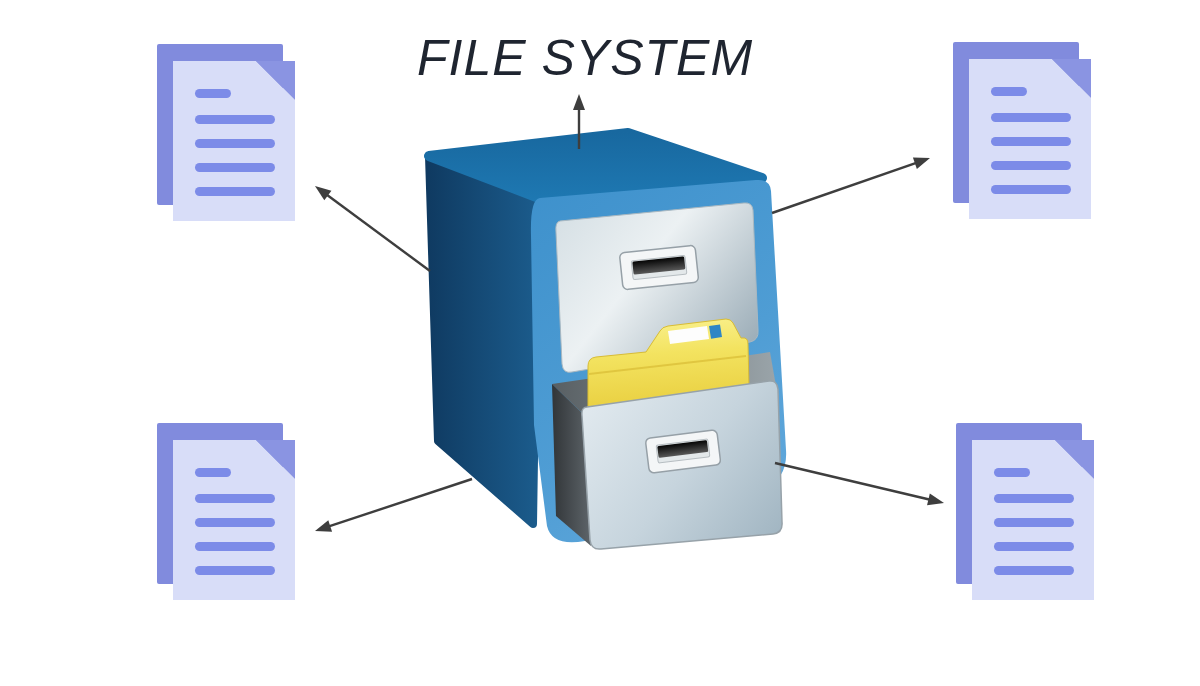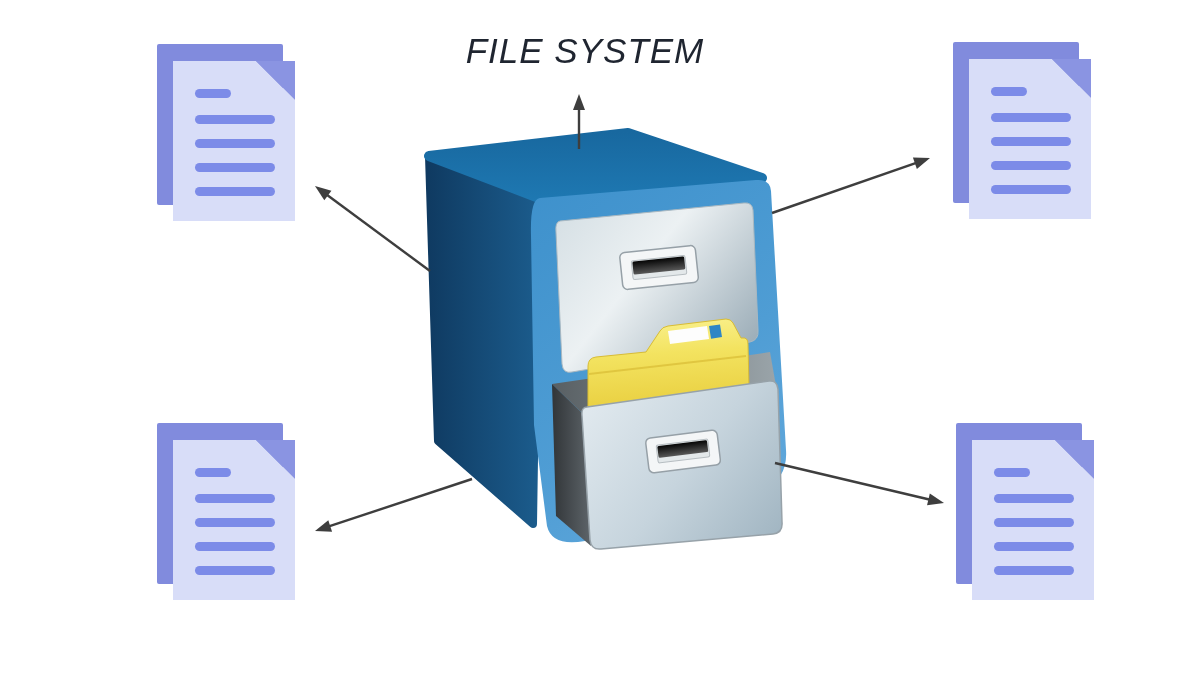--- a/index.html
+++ b/index.html
@@ -1,20 +1,20 @@
 <!DOCTYPE html>
 <html style="--background: #FFFFFF; --title_text: #1F2530; --arrow: #3E3E3E; --cabinet_front: #4A9BD3; --cabinet_side: #15466E; --cabinet_top: #1B6FA9; --drawer_panel: #C7D5DE; --folder_yellow: #F0DB52; --document_back: #818BDD; --document_front: #D8DDF8; --document_fold: #8A94E2; --document_lines: #7C8BE8;"><head>
 <meta charset="utf-8">
 <style>
   html,body{margin:0;padding:0;}
   body{width:1200px;height:686px;overflow:hidden;font-family:"Liberation Sans",sans-serif;}
   .stage{position:relative;width:1200px;height:686px;background:var(--background,#fff);overflow:hidden;}
   .title{
     position:absolute;left:585px;top:33px;transform:translateX(-50%);
-    font-style:italic;font-weight:400;font-size:35px;line-height:1;
+    font-style:italic;font-weight:400;font-size:50px;line-height:1;
     letter-spacing:1px;color:var(--title_text,#1F2530);white-space:nowrap;
   }
   .scene{position:absolute;left:0;top:0;width:1200px;height:686px;}
   .doc{position:absolute;width:142px;height:178px;}
   .doc-tl{left:155px;top:44px;}
   .doc-tr{left:951px;top:42px;}
   .doc-bl{left:155px;top:423px;}
   .doc-br{left:954px;top:423px;}
   .d-back{fill:var(--document_back,#818BDD);}
   .d-front{fill:var(--document_front,#D8DDF8);}

